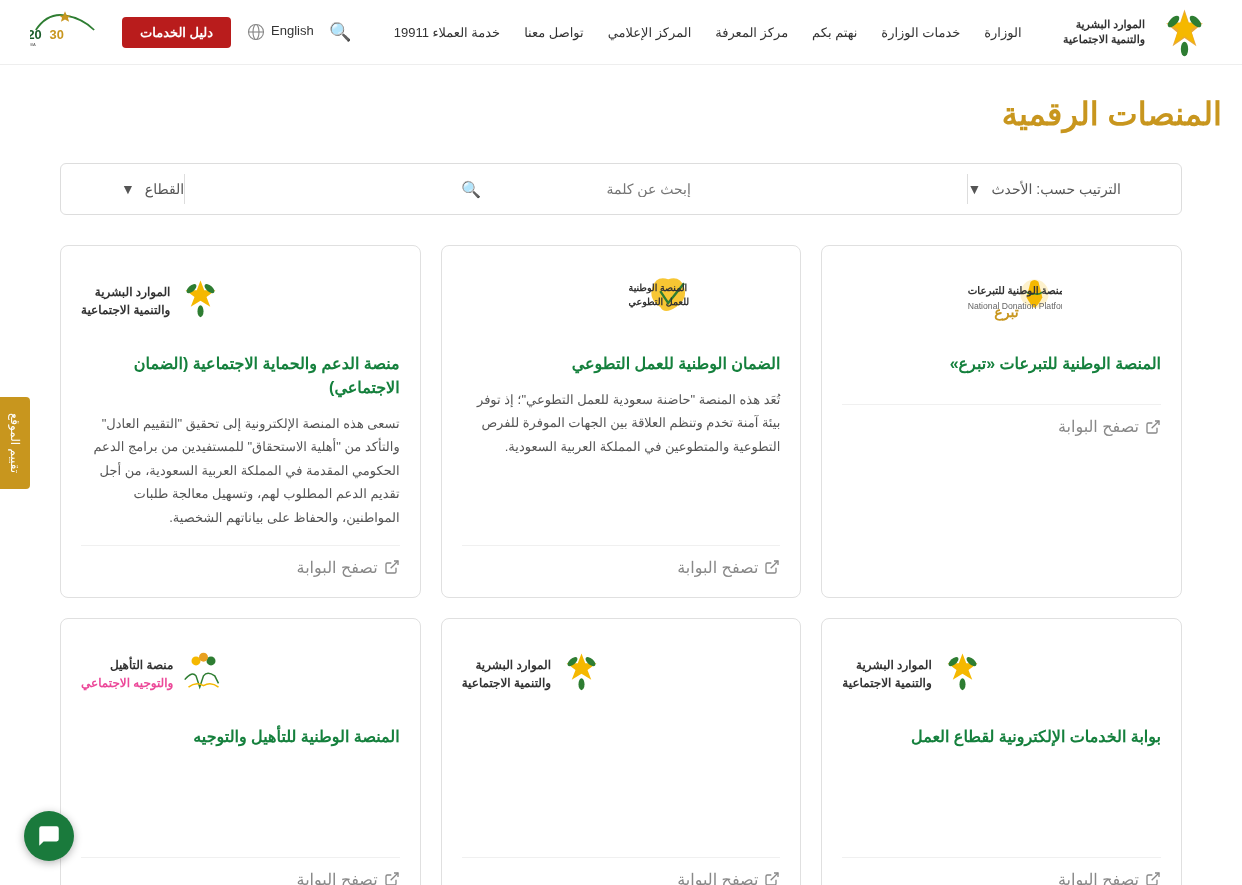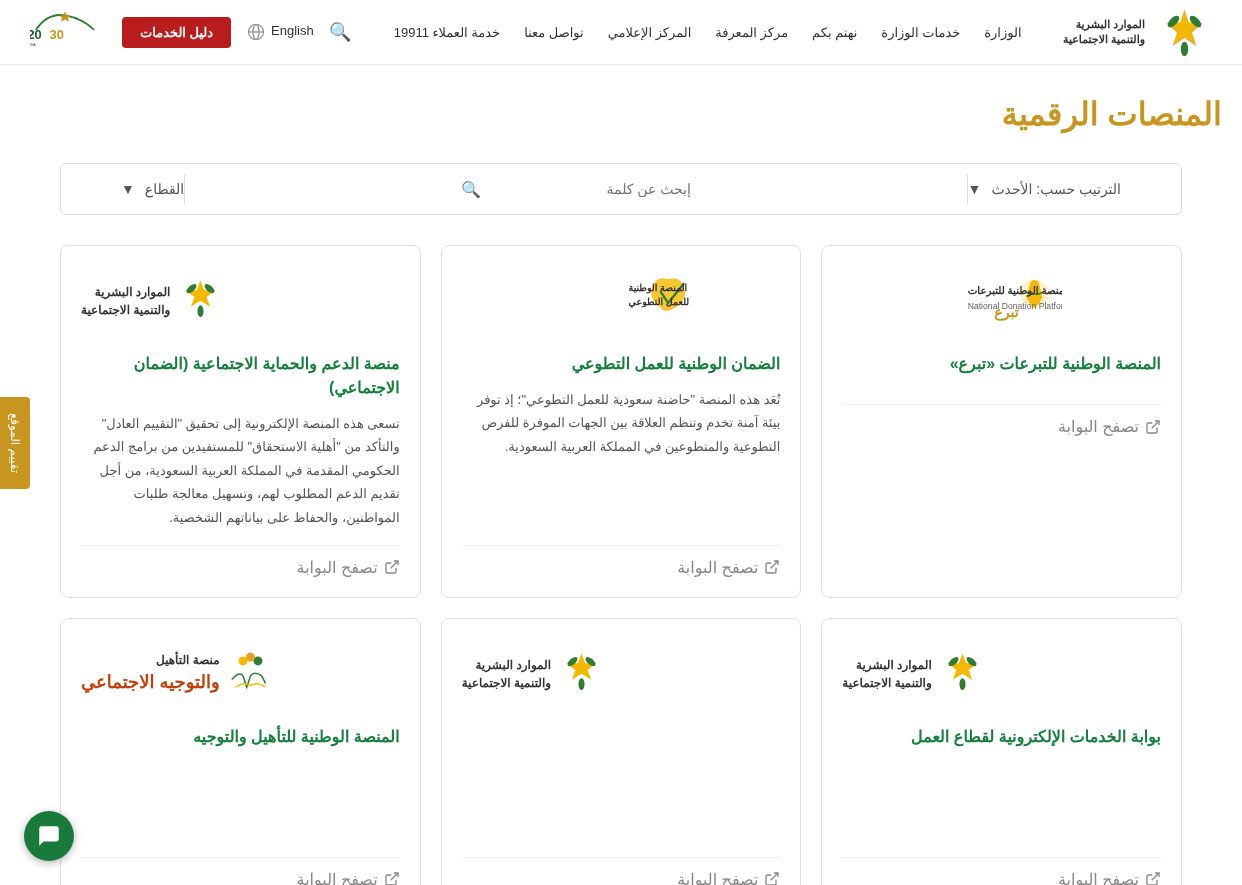--- a/index.html
+++ b/index.html
@@ -488,21 +488,21 @@
           <svg width="45" height="50" viewBox="0 0 60 65">
 
             <circle cx="20" cy="15" r="6" fill="#f5b800"></circle>
             <circle cx="40" cy="15" r="6" fill="#2e7d32"></circle>
             <circle cx="30" cy="10" r="6" fill="#e8a020"></circle>
             <path d="M5,40 Q15,28 20,35 L25,50 L30,35 Q35,28 45,35 L50,45" stroke="#2e7d32" stroke-width="2" fill="none"></path>
             <path d="M10,50 Q20,42 30,48 Q40,42 50,50" stroke="#f5b800" stroke-width="2" fill="none"></path>
           </svg>
           <div class="ministry-logo-text">
             <div style="font-size:12px;font-weight:bold;color:#333;">منصة التأهيل</div>
-            <div style="font-size:18px;font-weight:bold;color:#c2410c;">والتوجيه الاجتماعي</div>
+            <div style="font-size:12px;font-weight:bold;color:#ec4899;">والتوجيه الاجتماعي</div>
           </div>
         </div>
       </div>
       <div class="card-title">المنصة الوطنية للتأهيل والتوجيه</div>
       <div class="card-desc" style="min-height:80px;"></div>
       <div class="card-footer">
         <svg width="16" height="16" viewBox="0 0 24 24">
           <path d="M18 13v6a2 2 0 0 1-2 2H5a2 2 0 0 1-2-2V8a2 2 0 0 1 2-2h6" stroke="#888" stroke-width="2" fill="none"></path>
           <polyline points="15 3 21 3 21 9" stroke="#888" stroke-width="2" fill="none"></polyline>
           <line x1="10" y1="14" x2="21" y2="3" stroke="#888" stroke-width="2"></line>

